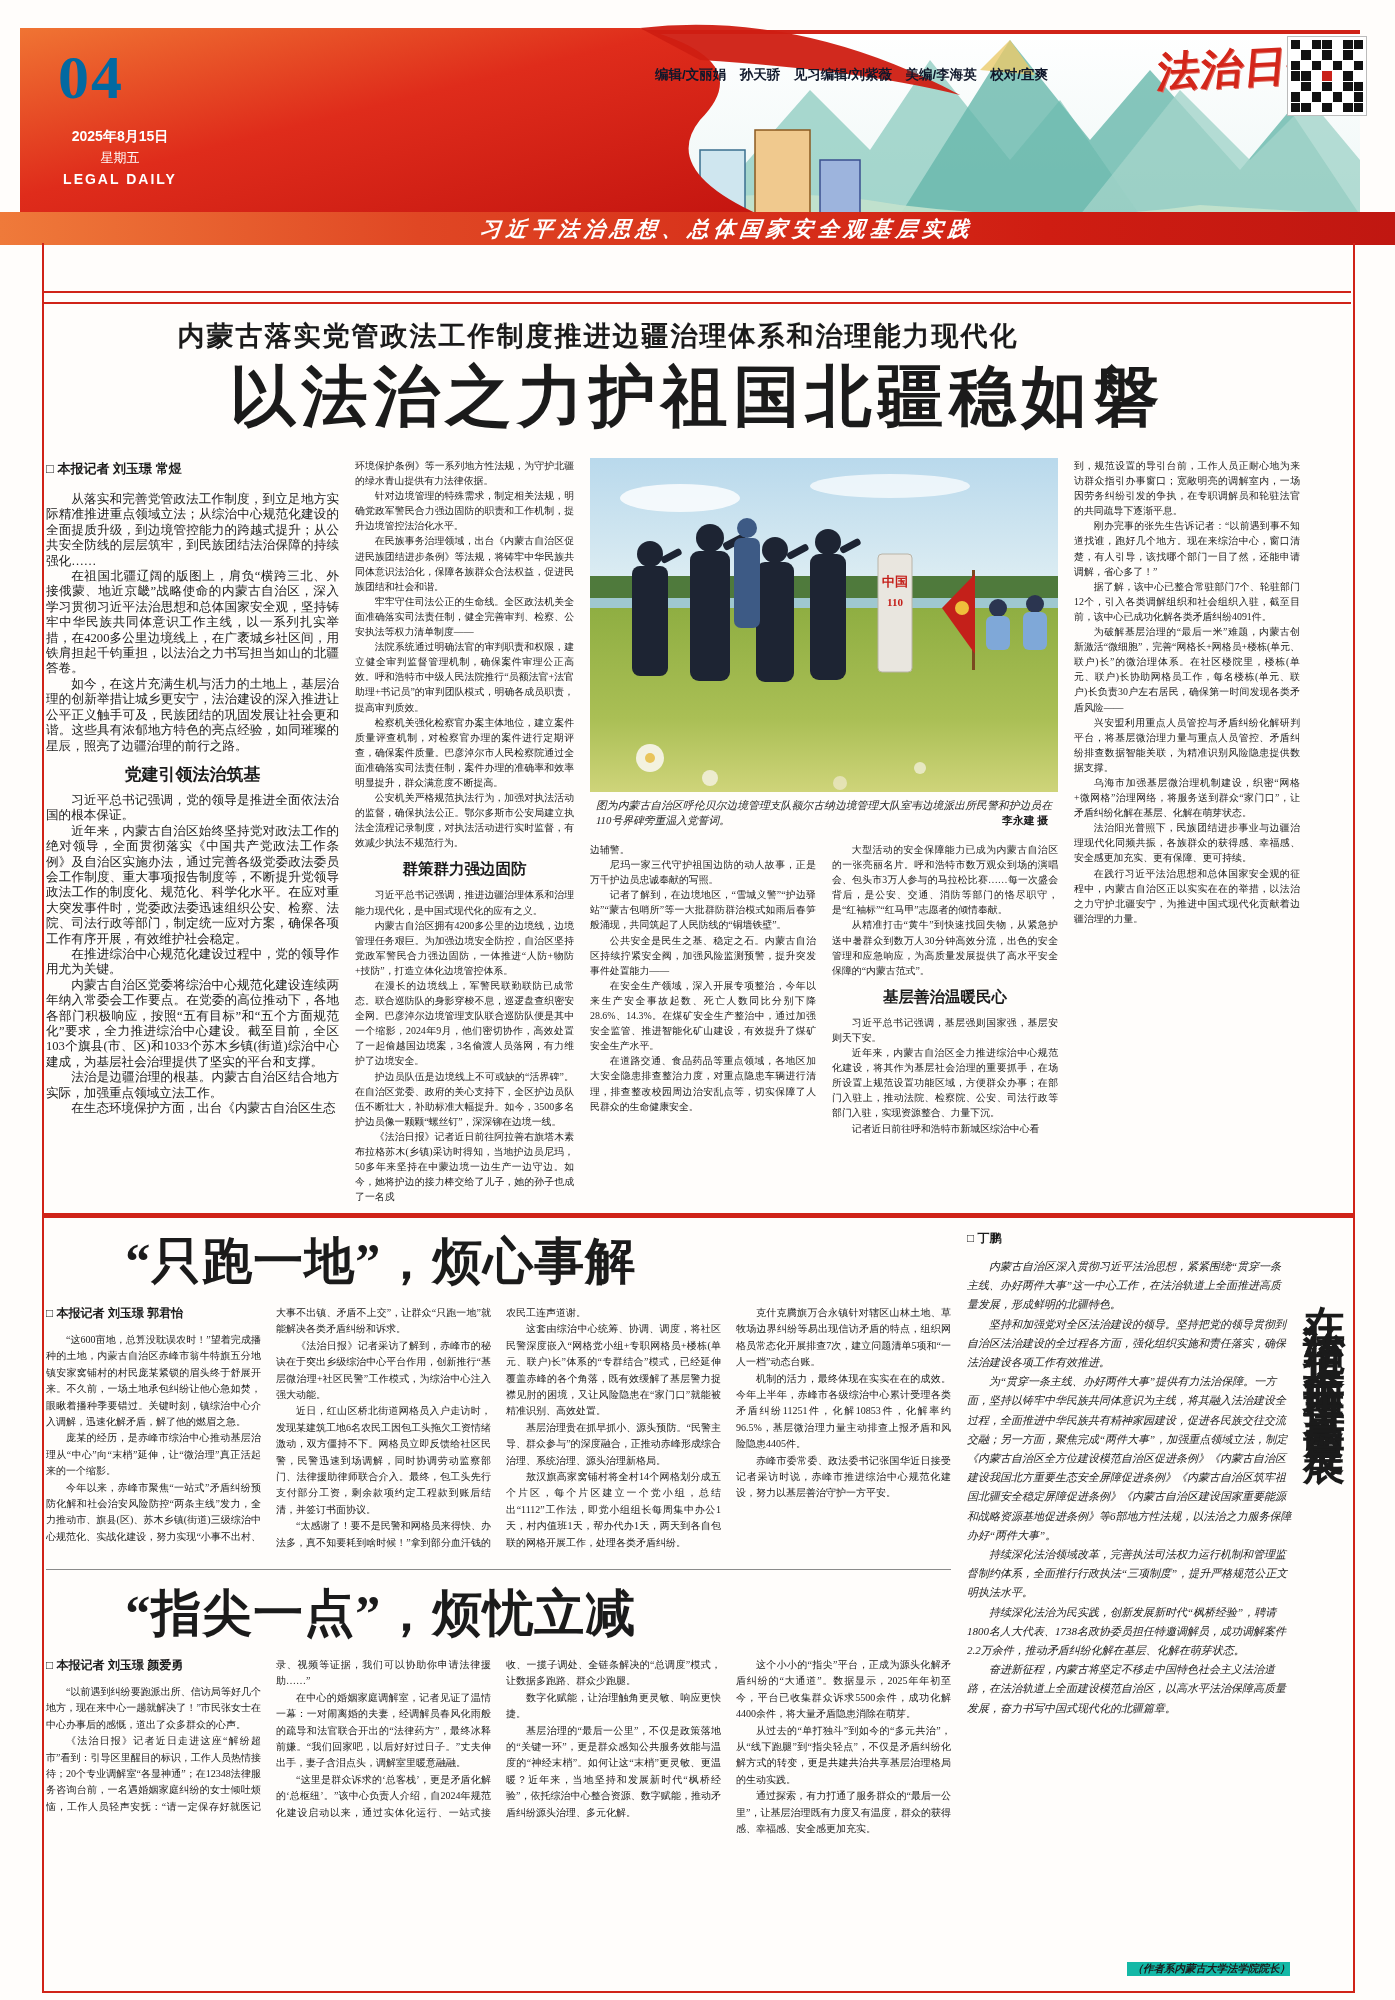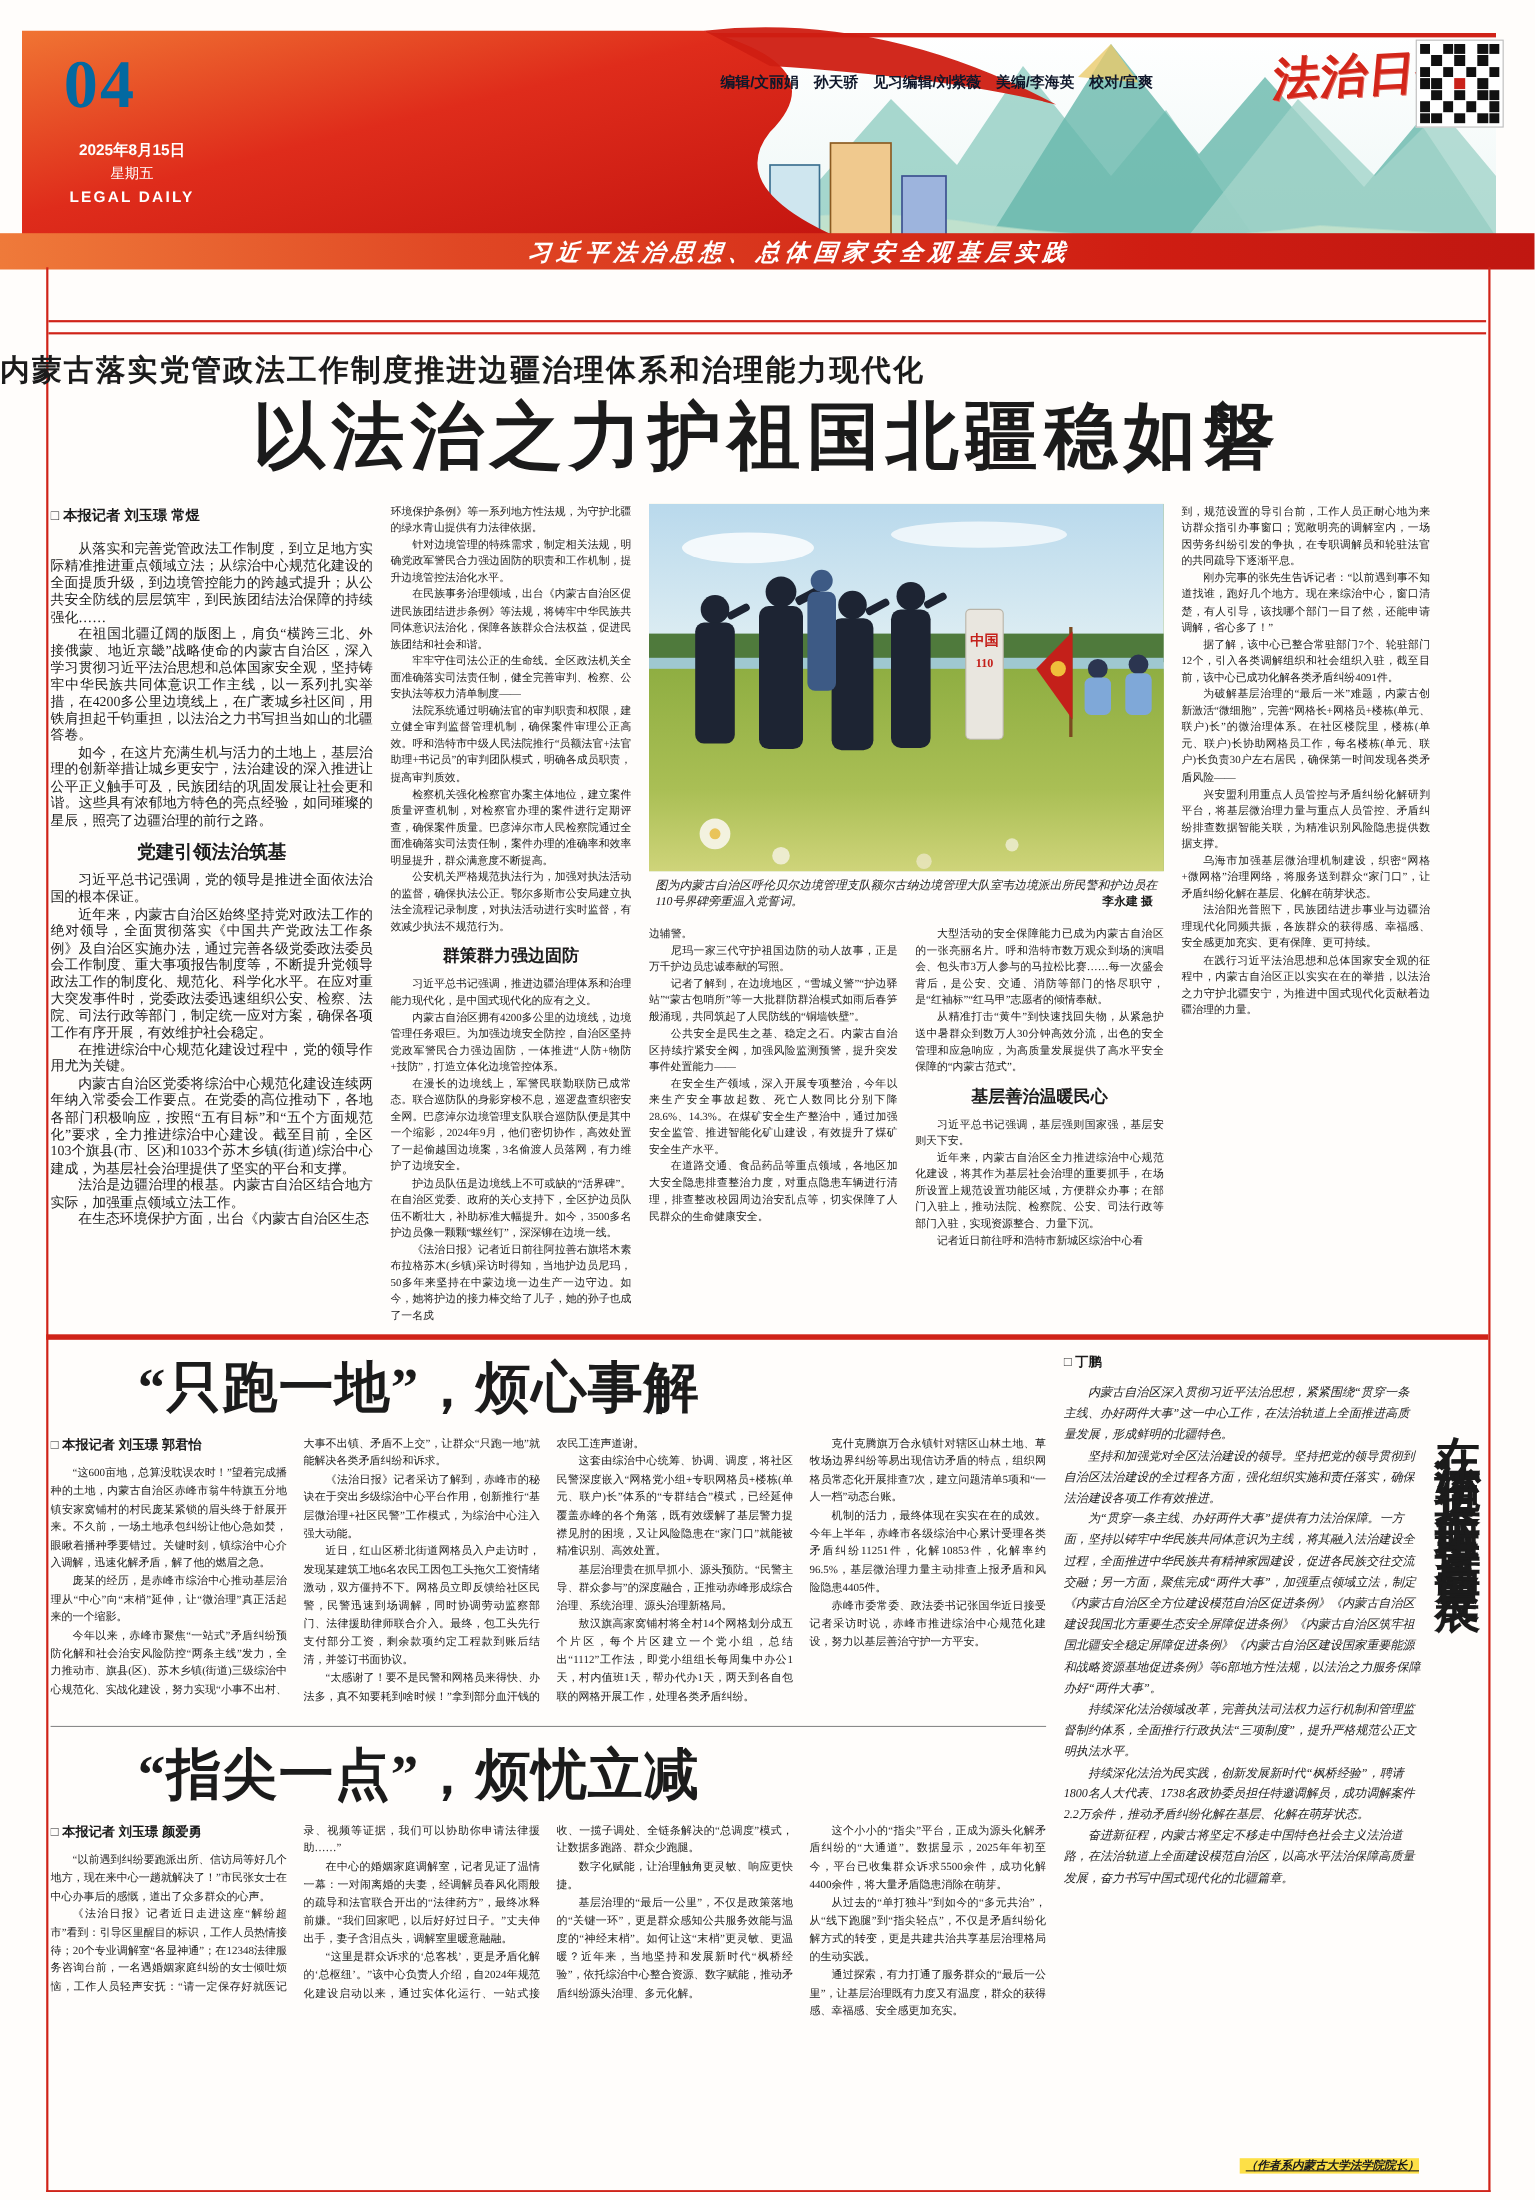--- a/index.html
+++ b/index.html
@@ -27,21 +27,21 @@
   .qr i.w{background:#fff;}
   .qr i.r{background:#c9221a;}
   .banner{position:absolute;left:0px;top:212px;width:1395px;height:33px;
           background:linear-gradient(90deg,#ef7a3a,#e04724 30%,#cf1d12 75%,#c01711);
           display:flex;align-items:center;}
   .banner span{margin-left:480px;color:#fff;font:700 italic 21px "Liberation Serif",serif;
                letter-spacing:5px;transform:skewX(-6deg);white-space:nowrap;}
   
   .dline{position:absolute;left:44px;width:1307px;height:2px;background:#d02318;}
   
-  .kicker{position:absolute;left:0;top:318px;width:1196px;text-align:left;
+  .kicker{position:absolute;left:0;top:318px;width:1196px;text-align:center;
           font:700 27px "Liberation Sans",sans-serif;letter-spacing:2px;}
   .bigtitle{position:absolute;left:0;top:352px;width:1395px;text-align:center;
             font:900 66px "Liberation Sans",sans-serif;letter-spacing:6px;}
   .leadgrid{position:absolute;left:46px;top:458px;width:1306px;height:752px;
             display:grid;grid-template-columns:293px 219px 226px 226px 226px;
             grid-template-rows:384px 1fr;column-gap:16px;overflow:hidden;}
   .ncol{overflow:hidden;text-align:justify;}
   .colA{grid-column:1;grid-row:1/3;}
   .colB{grid-column:2;grid-row:1/3;}
   .photoWrap{grid-column:3/5;grid-row:1;}
@@ -69,21 +69,21 @@
           width:66%;margin:2px 0 10px 4%;}
   .artcols{column-count:4;column-gap:15px;height:252px;overflow:hidden;text-align:justify;}
   .artcols p{margin:0;text-indent:2em;font-size:10px;line-height:16.4px;}
   .artsep{border:none;border-top:1px solid #8a8a8a;margin:12px 0 10px;}
   .art2 .artcols{height:300px;}
   
   .opinion{flex:1;display:flex;gap:4px;position:relative;}
   .opbody{flex:1;padding-top:4px;overflow:hidden;height:748px;position:relative;}
   .opbody .plist p{font:italic 11px "Liberation Serif",serif;line-height:19.2px;}
   .opfooter{position:absolute;right:2px;bottom:2px;font:italic 700 10.5px "Liberation Serif",serif;
-            background:#fde047;padding-left:6px;text-decoration:underline;}
+            background:#14b8a6;padding-left:6px;}
   .ophead{width:56px;writing-mode:vertical-rl;text-orientation:upright;
           font:900 42px "Liberation Serif",serif;letter-spacing:10px;line-height:56px;
           margin-top:46px;height:690px;overflow:hidden;}
 </style>
 </head>
 <body>
 
 <div class="page">
 
   <div class="header">

